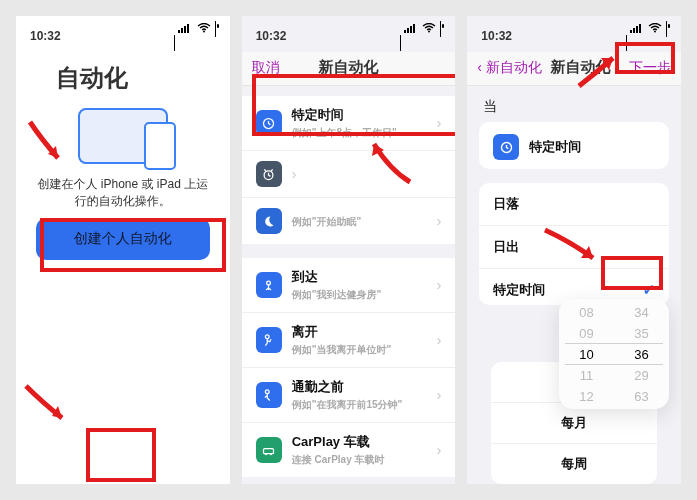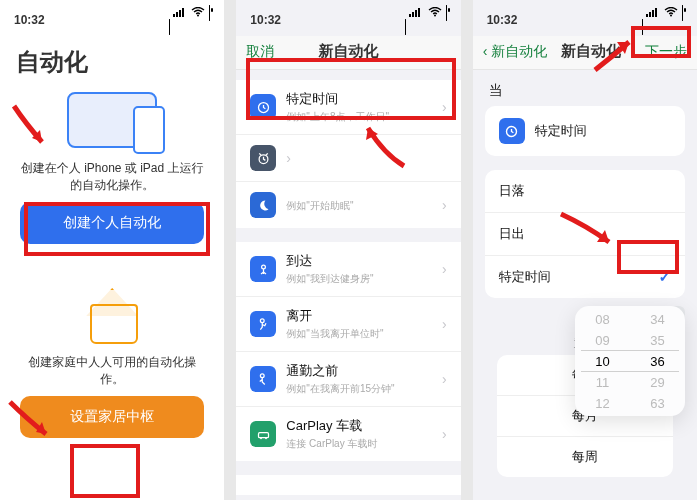--- a/index.html
+++ b/index.html
@@ -9,21 +9,21 @@
     font-family: -apple-system, "Helvetica Neue", Arial, sans-serif;
     font-size: 12px;
     color: #333;
   }
   .wrap {
     display: flex;
     width: 697px;
     height: 500px;
     background: #e8e8e8;
     gap: 12px;
-    padding: 0;
+    padding: 16px;
   }
   .phone, .phone2, .phone3 {
     flex: 1;
     background: #fff;
     display: flex;
     flex-direction: column;
     border-radius: 0;
     overflow: hidden;
     position: relative;
   }
@@ -41,41 +41,41 @@
   .bars {
     display:inline-flex; align-items:flex-end; gap:1px; height:10px;
   }
   .bars i{ width:2px; background:#000; display:block; }
   .bars i:nth-child(1){height:3px}.bars i:nth-child(2){height:5px}
   .bars i:nth-child(3){height:7px}.bars i:nth-child(4){height:9px}
   .batt{ width:20px; height:10px; border:1px solid #000; border-radius:2px; position:relative;}
   .batt::after{content:"";position:absolute;right:-3px;top:2px;width:2px;height:4px;background:#000;border-radius:1px;}
   .batt i{display:block;height:100%;width:90%;background:#000;}
   
-  .h1 { font-size: 24px; font-weight:700; padding: 10px 16px 4px; }
+  .h1 { font-size: 24px; font-weight:700; padding: 10px 16px 4px; margin-left: 24px; }
   .sub { color:#666; font-size:12px; padding: 0 16px 14px; }
   .card1 {
     margin: 0 14px 14px;
     text-align:center;
     padding: 4px 6px 10px;
   }
   .illus {
     width:90px; height:56px; margin: 6px auto 12px;
     border:2px solid #3b82f6; border-radius:8px; position:relative;
     background:#e8eefc;
   }
   .illus::after{
     content:""; position:absolute; right:-10px; bottom:-8px;
     width:28px; height:44px; border:2px solid #3b82f6; border-radius:5px;
     background:#fff;
   }
   .desc { font-size:12px; color:#333; margin-bottom:8px;}
   .btn-blue {
     display:block; width:100%; padding:12px 0; background:#2f6fed;
-    color:#ffffff; border:none; border-radius:10px; font-size:14px; font-weight:500;
+    color:#0f172a; border:none; border-radius:10px; font-size:14px; font-weight:500;
   }
   .home-illus {
     width:64px; height:58px; margin: 14px auto 10px; position:relative;
   }
   .home-illus::before{
     content:""; position:absolute; top:18px; left:10px; width:44px; height:36px;
     border:2.5px solid #f59e0b; border-radius:4px 4px 6px 6px;
   }
   .home-illus::after{
     content:""; position:absolute; top:2px; left:6px; width:52px; height:26px;
@@ -87,33 +87,33 @@
   }
   .btn-orange {
     display:block; width:100%; padding:12px 0; background:#ef8b1e;
     color:#fff; border:none; border-radius:10px; font-size:14px; font-weight:500;
   }
   
   .nav {
     display:flex; align-items:center; justify-content:space-between;
     padding: 6px 10px 8px; background:#f8f8f8; border-bottom:1px solid #e5e5e5;
   }
-  .nav .l, .nav .r { color:#15803d; font-size:14px; min-width:52px; }
+  .nav .l, .nav .r { color:#a21caf; font-size:14px; min-width:52px; }
   .nav .c { font-size:15px; font-weight:600; }
   .nav .l{text-align:left} .nav .r{text-align:right}
   
   .group { margin: 10px 0 0; background:#fff; }
   .group .row {
     display:flex; align-items:center; padding:10px 14px;
     border-bottom:1px solid #eee; gap:10px; position:relative;
   }
   .group .row:last-child{border-bottom:0;}
   .ricon { width:26px; height:26px; border-radius:6px; display:flex; align-items:center; justify-content:center; flex-shrink:0; }
   .ricon svg{width:15px;height:15px;}
-  .rtxt { flex:1; }
+  .rtxt { flex:1;font-weight:bold; }
   .rtxt .t { font-size:13px; color:#111; }
   .rtxt .s { font-size:10px; color:#aaa; margin-top:2px;}
   .chev { color:#c7c7cc; font-size:14px; }
   
   .sectionTitle { padding: 12px 16px 6px; font-size:14px; color:#222;}
   .card {
     margin: 0 12px; background:#fff; border-radius:10px; overflow:hidden;
   }
   .card .crow {
     display:flex; align-items:center; padding:12px 14px; gap:10px;
@@ -122,21 +122,21 @@
   .card .crow:last-child{border-bottom:0;}
   .check { color:#2f6fed; font-size:15px; font-weight:700; }
   .timebox {
     margin:8px 12px 0; display:flex; justify-content:flex-end;
   }
   .timepill {
     background:#e6e8eb; border-radius:6px; padding:6px 16px; font-size:14px; color:#333;
   }
   
   .picker {
-    position:absolute; right:12px; bottom:84px; width:110px; height:110px;
+    position:absolute; right:12px; bottom:75px; width:110px; height:110px;
     background:#fcfcfd; border-radius:14px; box-shadow:0 6px 22px rgba(0,0,0,0.12);
     display:flex; overflow:hidden; font-size:13px;
   }
   .picker .col{ flex:1; display:flex; flex-direction:column; align-items:center; justify-content:center; position:relative;}
   .picker .col div{ padding:3px 0; color:#bbb;}
   .picker .col div.selp{ color:#000; font-weight:500;}
   .picker::before,.picker::after{
     content:""; position:absolute; left:6px; right:6px; height:1px; background:#d0d0d0;
   }
   .picker::before{top:44px}.picker::after{bottom:44px}
@@ -175,25 +175,20 @@
     </div>
 
     <div class="h1">自动化</div>
 
     <div class="card1">
       <div class="illus"></div>
       <div class="desc">创建在个人 iPhone 或 iPad 上运行的自动化操作。</div>
       <button class="btn-blue">创建个人自动化</button>
     </div>
 
-    <div class="card1">
-      <div class="home-illus"></div>
-      <div class="desc">创建家庭中人人可用的自动化操作。</div>
-      <button class="btn-orange">设置家居中枢</button>
-    </div>
 
     <div class="redbox" style="left:24px; top:202px; width:186px; height:54px;"></div>
     <div class="redbox" style="left:70px; bottom:2px; width:70px; height:54px;"></div>
     <div class="arrow" style="left:8px; top:102px; width:44px; height:50px;">
       <svg viewBox="0 0 44 50">
           <path d="M6 4 Q18 22 34 40" stroke="#e21c1c" stroke-width="5" fill="none"></path>
           <path d="M34 40 L24 36 L32 28 Z" fill="#e21c1c"></path>
         </svg>
     </div>
     <div class="arrow" style="left:6px; bottom:56px; width:50px; height:46px;">

